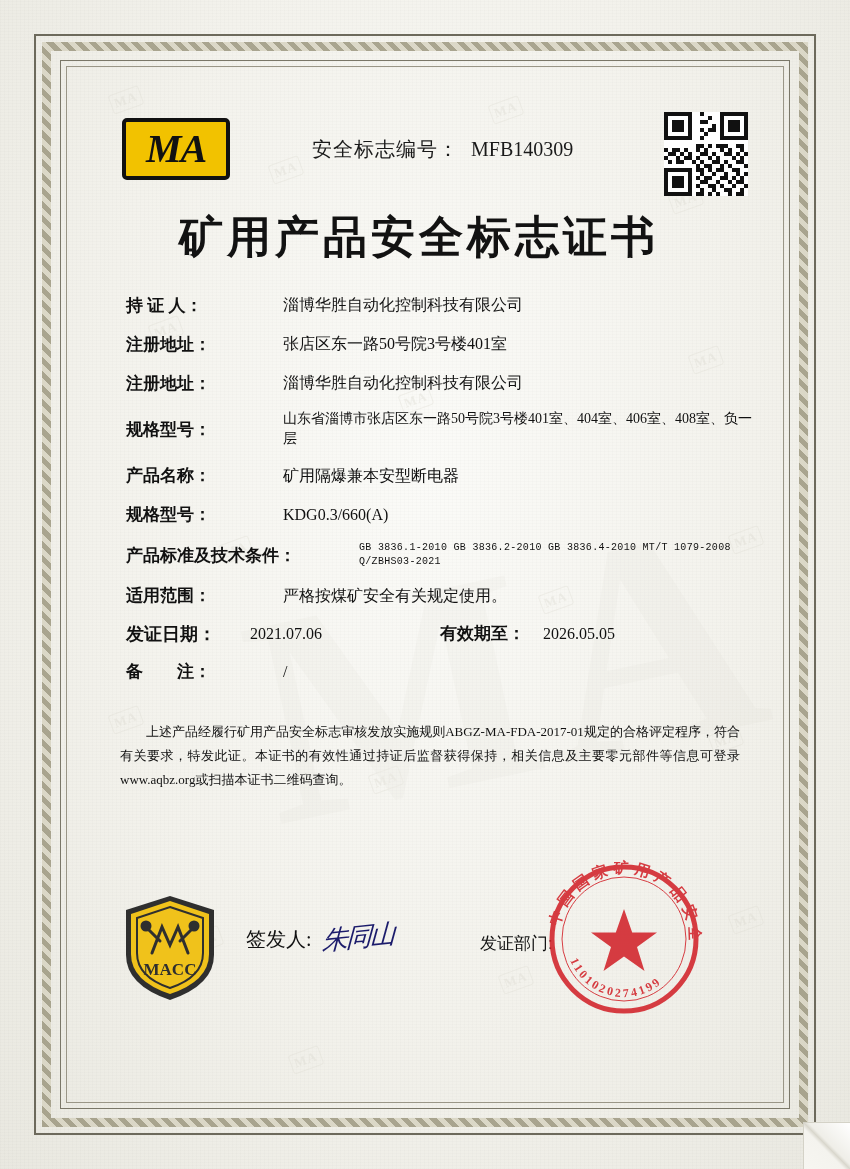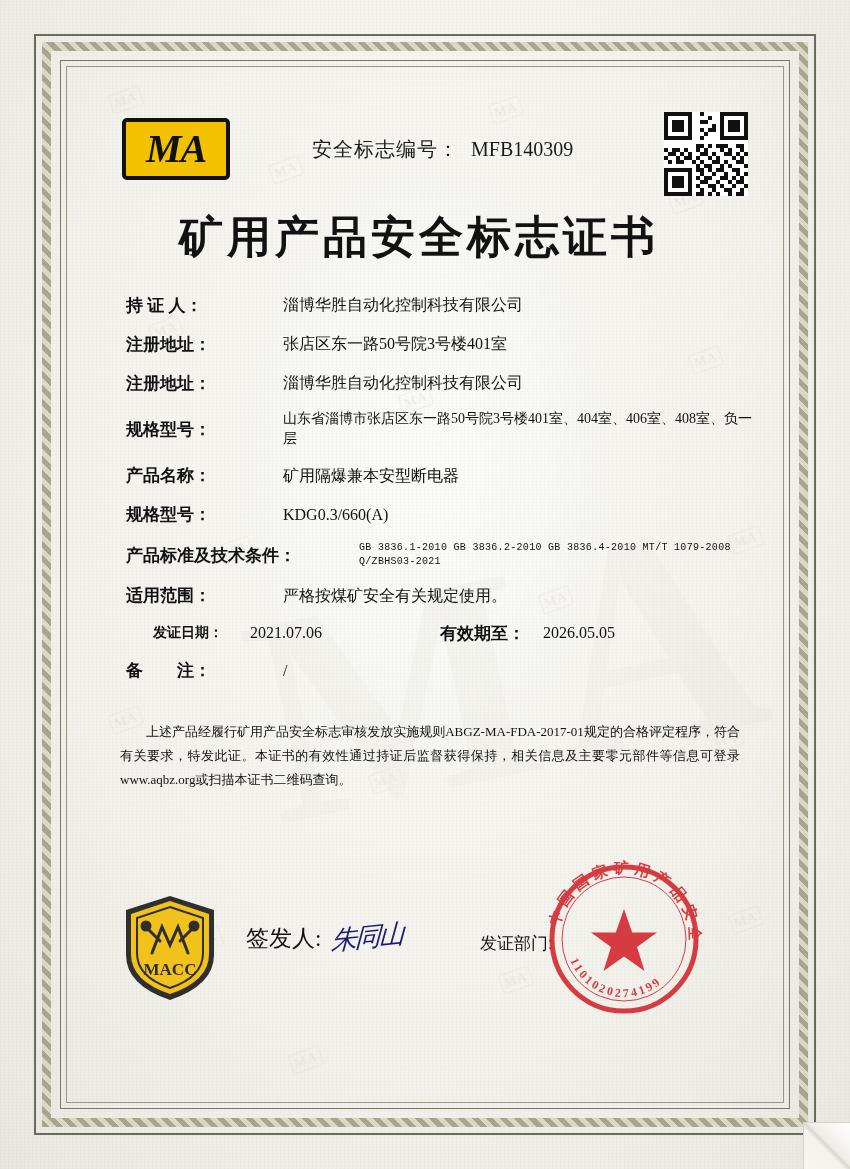--- a/index.html
+++ b/index.html
@@ -204,25 +204,24 @@
 
   .dates {
     display: flex;
     align-items: center;
     margin-top: 4px;
     margin-bottom: 13px;
   }
   .dates .lbl {
     width: 124px;
     flex: 0 0 124px;
-    font-size: 14px;
-    font-weight: bold;
-    font-family: "Liberation Serif", serif;
-    color: #111;
-    text-align: center;
+    font-size: 18px;
+    font-weight: bold;
+    font-family: "Liberation Serif", serif;
+    color: #111;
   }
   .dates .val {
     font-size: 16px;
     font-family: "Liberation Serif", serif;
     color: #111;
     width: 190px;
   }
   .dates .lbl2 {
     font-size: 17px;
     font-weight: bold;
@@ -254,21 +253,21 @@
   .sign-row {
     position: absolute;
     left: 166px;
     bottom: 134px;
     display: flex;
     align-items: baseline;
     gap: 10px;
     font-family: "Liberation Serif", serif;
   }
   .sign-row .lbl {
-    font-size: 23px;
+    font-size: 20px;
     color: #111;
   }
   .signature {
     font-family: "Liberation Serif", serif;
     font-size: 26px;
     font-style: italic;
     color: #1b1b6b;
     transform: rotate(-6deg) skewX(-8deg);
     display: inline-block;
     letter-spacing: -2px;

